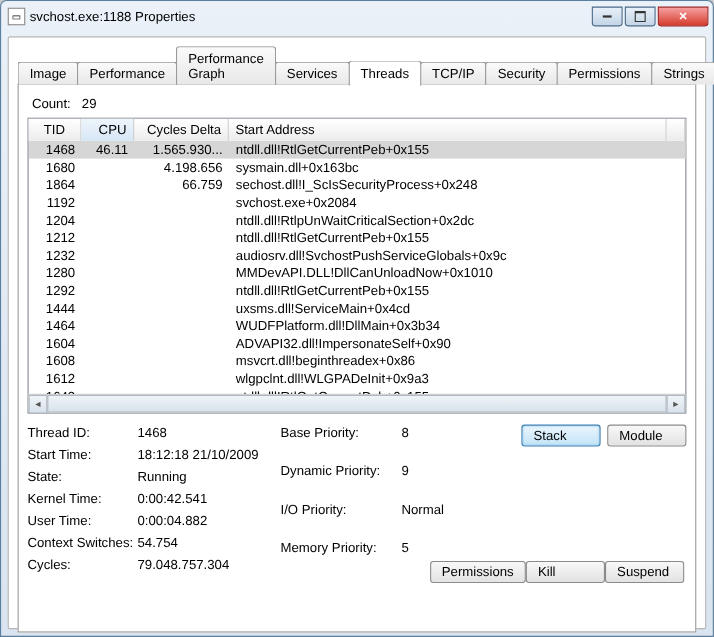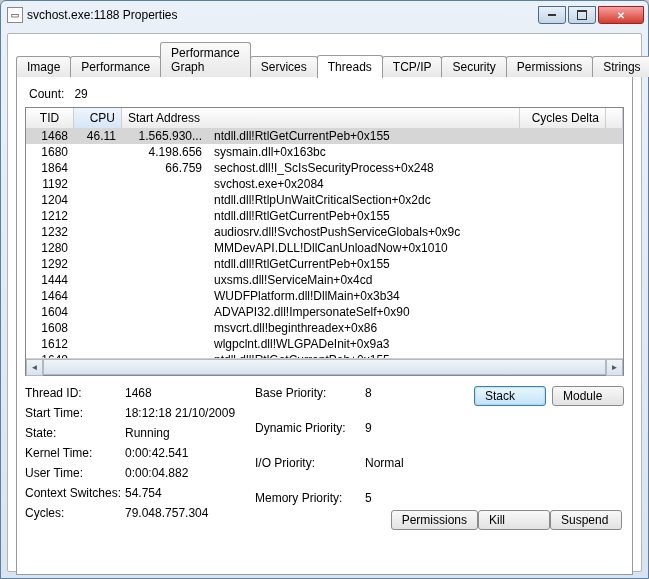--- a/index.html
+++ b/index.html
@@ -77,22 +77,22 @@
     <div class="tabpanel">
       <div class="count">
         <span>Count:</span>&nbsp;&nbsp;
         <span>29</span>
       </div>
 
       <div class="grid">
         <div class="gridhead" id="gridhead">
             <div class="gh c0">TID</div>
             <div class="gh c1 sort">CPU</div>
+            <div class="gh c2">Cycles Delta</div>
             <div class="gh c3 left">Start Address</div>
-            <div class="gh c2">Cycles Delta</div>
             <div class="gh" style="width: 17px;"></div>
           </div>
         <div class="gridbody">
           <div class="rows" id="rows">
               <div class="row sel">
                 <div class="cell c0">1468</div>
                 <div class="cell c1">46.11</div>
                 <div class="cell c2">1.565.930...</div>
                 <div class="cell c3 left">ntdll.dll!RtlGetCurrentPeb+0x155</div>
               </div>

